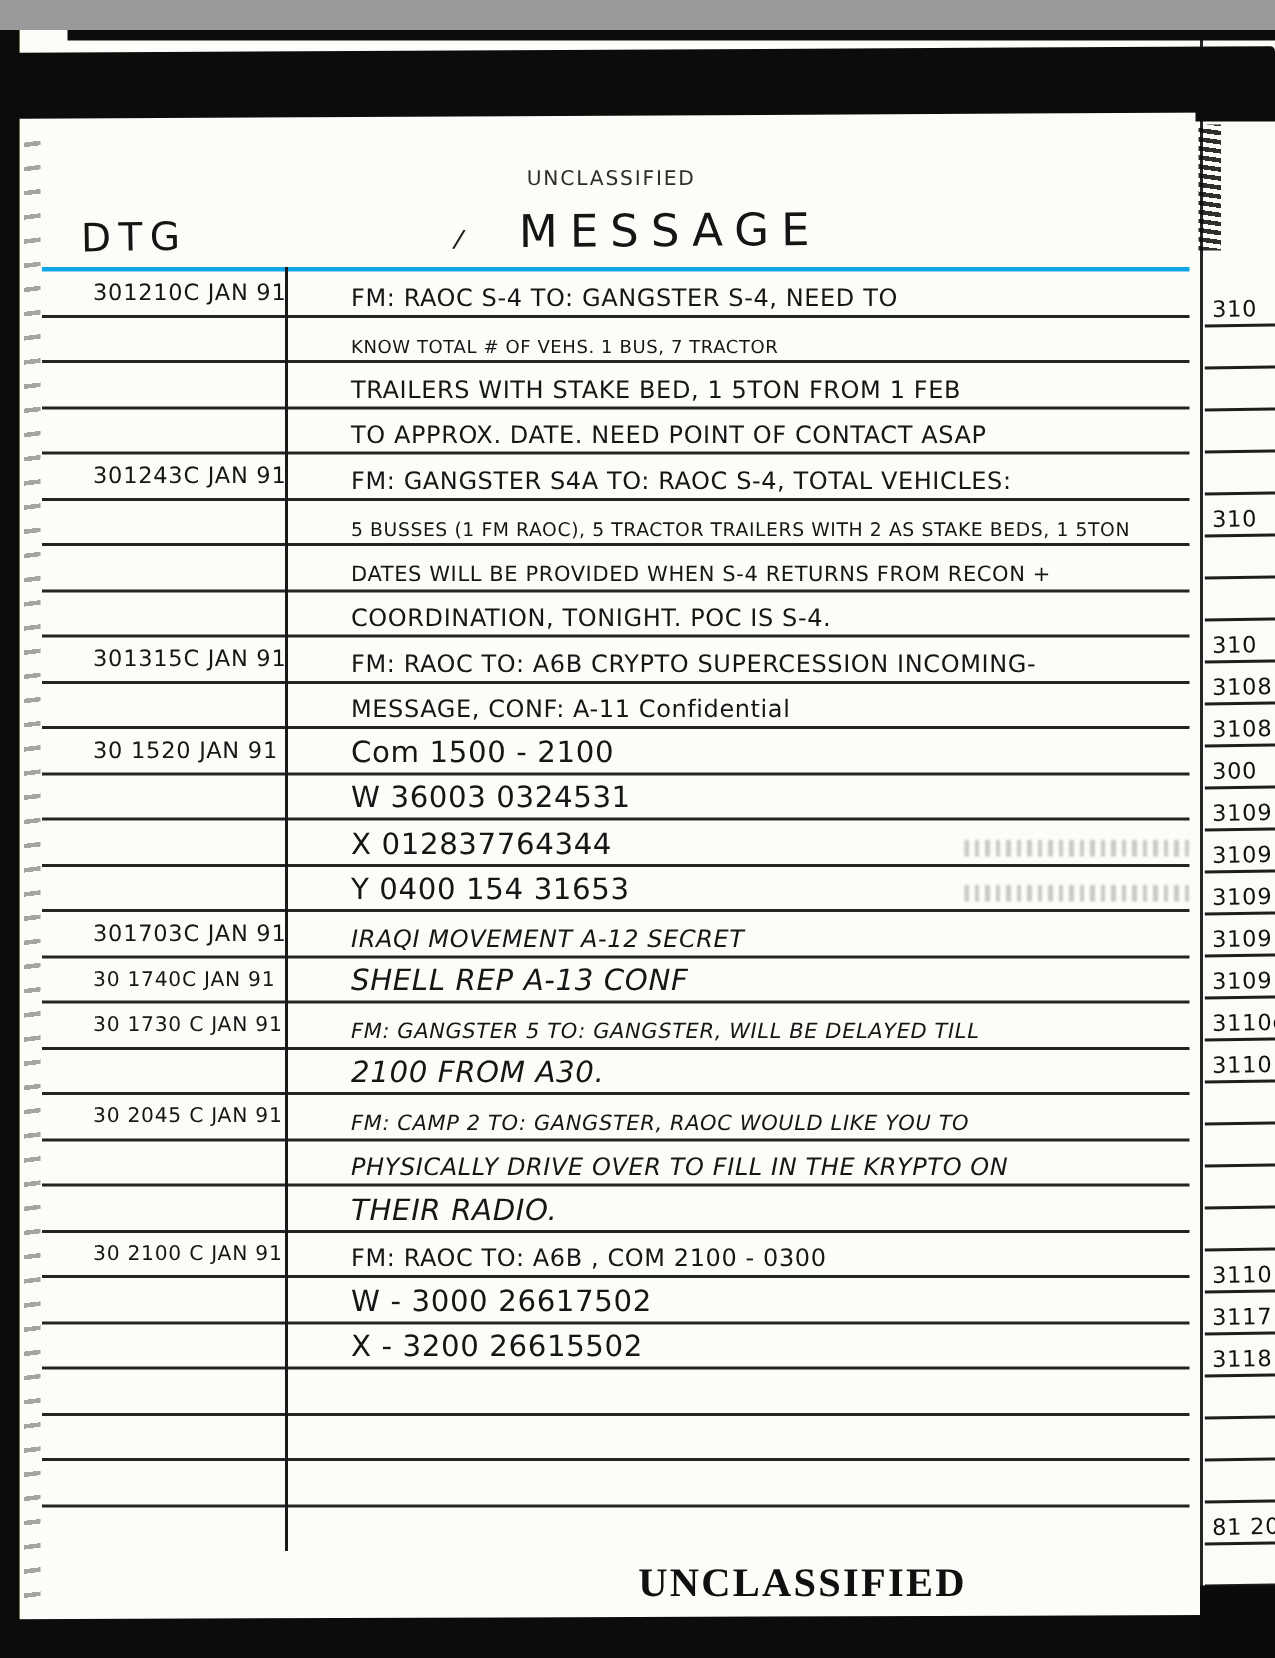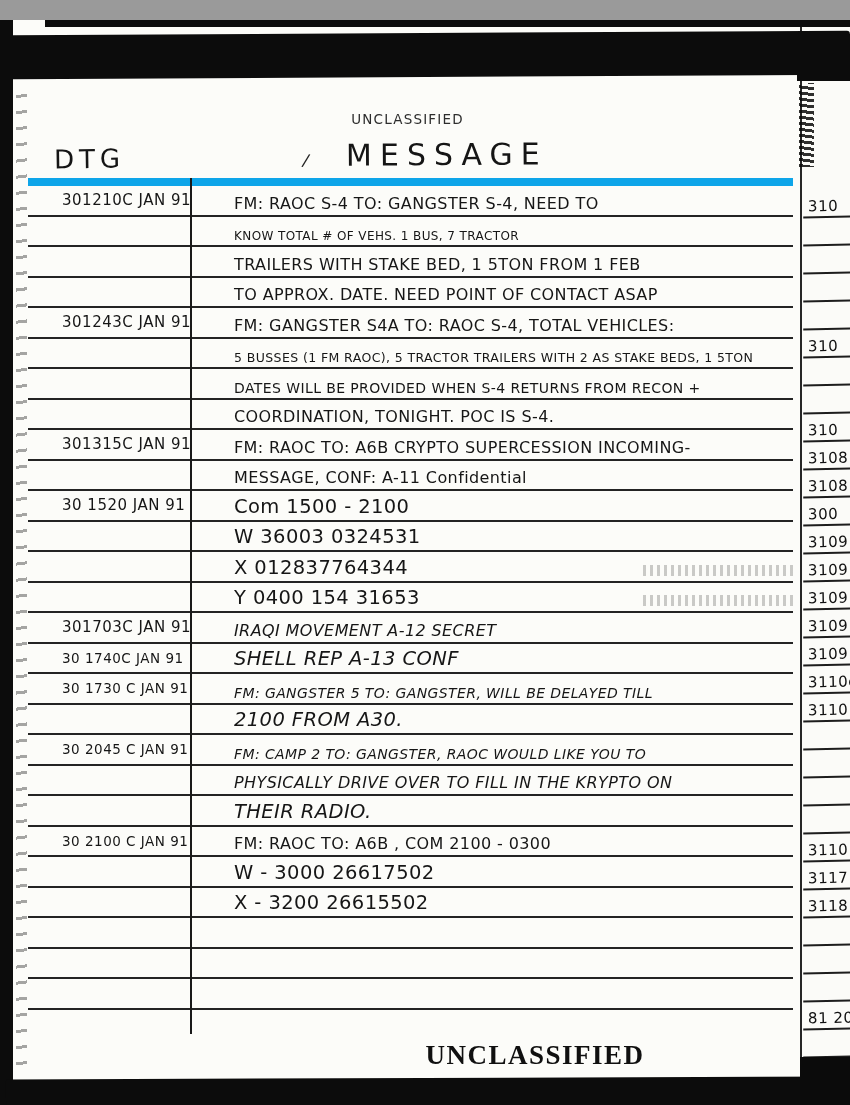--- a/index.html
+++ b/index.html
@@ -15,21 +15,21 @@
   .bar.bottombar{left:6px;top:1058px;width:848px;height:40px;transform:rotate(-0.2deg);border-radius:2px;}
   .binding{position:absolute;left:16px;top:62px;width:11px;height:990px;opacity:.55;
            background:repeating-linear-gradient(173deg,transparent 0 13px,rgba(25,25,25,.7) 13px 16px);}
   .class-top{position:absolute;left:0;top:91px;width:815px;text-align:center;
              font-size:13.5px;letter-spacing:1.2px;color:#2d2d2d;}
   .hdr-dtg{position:absolute;left:54px;top:124px;font-size:26px;letter-spacing:5px;color:#151515;
            transform:rotate(-1deg);}
   .hdr-tick{position:absolute;left:303px;top:130px;font-size:17px;color:#222;transform:rotate(14deg);}
   .hdr-msg{position:absolute;left:346px;top:117px;font-size:30px;letter-spacing:8px;color:#151515;
            transform:rotate(-0.4deg);}
-  .log-table{position:absolute;left:28px;top:158px;width:765px;border-top:8px solid #0ea5e9;}
+  .log-table{position:absolute;left:28px;top:158px;width:765px;border-top:3px solid #0ea5e9;}
   .log-row{box-sizing:border-box;height:30.5px;border-bottom:2px solid #242424;display:flex;}
   .dtg-cell{flex:0 0 162px;padding-left:34px;color:#161616;display:flex;align-items:center;
             white-space:nowrap;letter-spacing:.5px;}
   .msg-cell{flex:1;padding-left:10px;padding-bottom:2px;color:#161616;display:flex;
             align-items:flex-end;white-space:nowrap;letter-spacing:.4px;}
   .log-row:nth-child(n+15):nth-child(-n+21) .msg-cell{font-style:italic;}
   .vline{position:absolute;left:190px;top:158px;width:2px;height:856px;background:#191919;}
   .faint-stamp{align-self:flex-end;margin:0 0 5px 16px;height:11px;width:150px;filter:blur(.6px);
        background:repeating-linear-gradient(90deg,rgba(70,70,70,.28) 0 3px,transparent 3px 7px);}
   .class-bottom{position:absolute;left:285px;top:1020px;width:500px;text-align:center;

